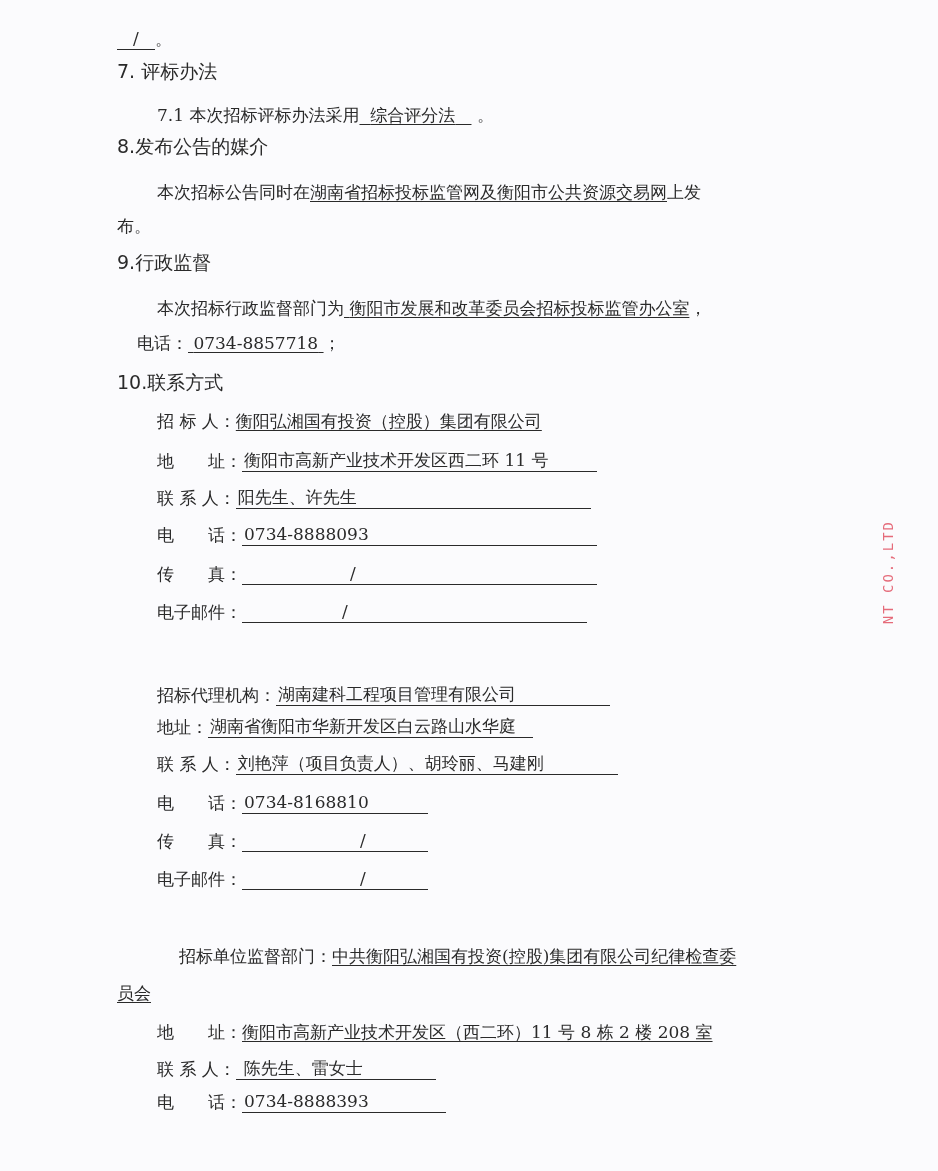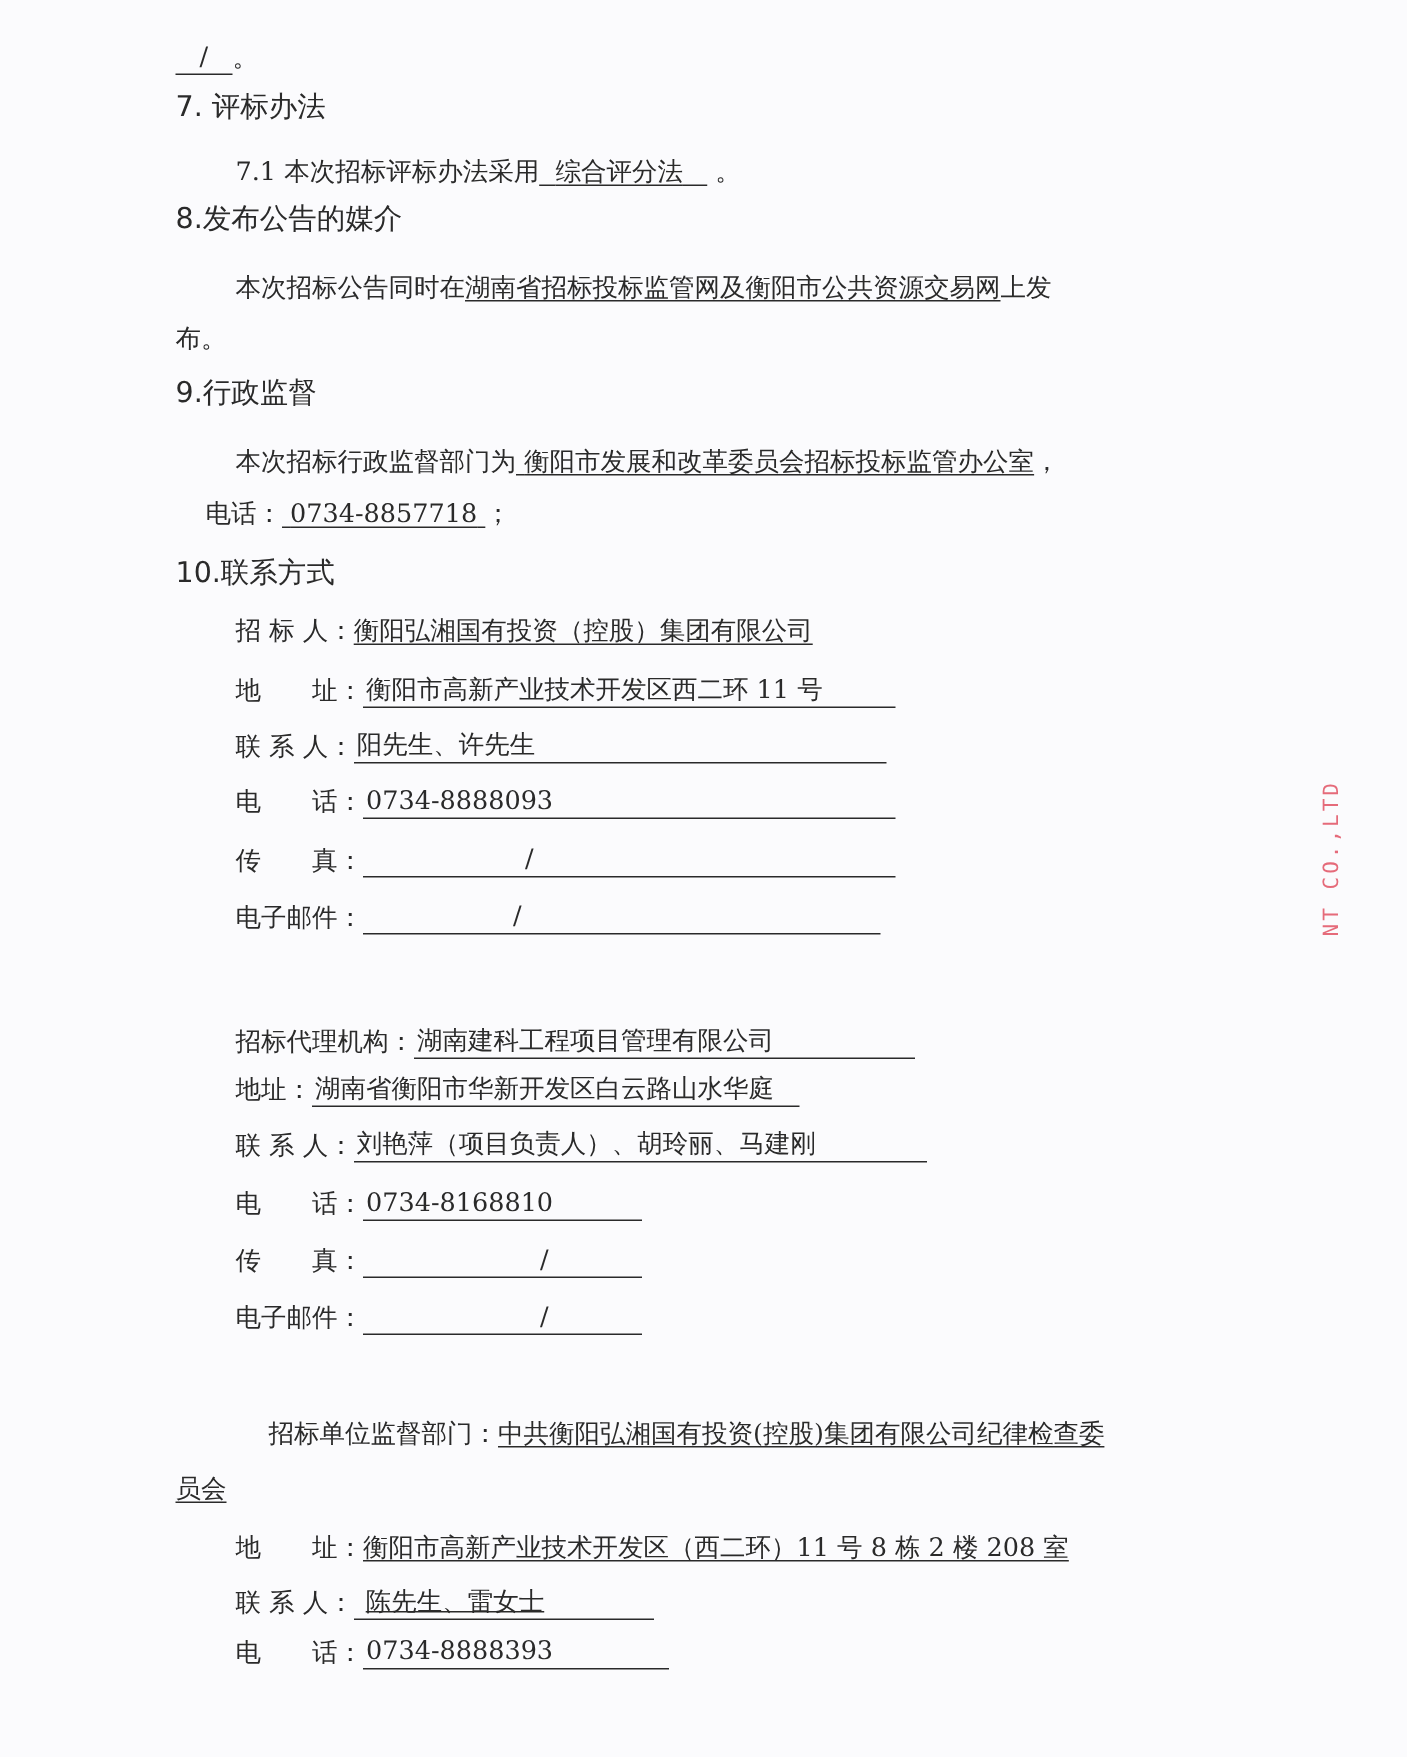--- a/index.html
+++ b/index.html
@@ -101,21 +101,21 @@
   <div class="ln" style="left:157px;top:945px;margin-left:22px;">
     <span>招标单位监督部门：</span><span class="u">中共衡阳弘湘国有投资(控股)集团有限公司纪律检查委</span>
   </div>
   <div class="ln" style="left:117px;top:982px;">
     <span class="u">员会</span>
   </div>
   <div class="ln" style="left:157px;top:1021px;">
     <span>地　　址：</span><span class="u">衡阳市高新产业技术开发区（西二环）11 号 8 栋 2 楼 208 室</span>
   </div>
   <div class="ln" style="left:157px;top:1058px;">
-    <span>联 系 人：</span><span class="blank" style="width:200px;"><span class="val" style="left:8px;text-decoration:underline;">陈先生、雷女士</span></span>
+    <span>联 系 人：</span><span class="blank" style="width:200px;"><span class="val" style="left:8px;">陈先生、雷女士</span></span>
   </div>
   <div class="ln" style="left:157px;top:1091px;">
     <span>电　　话：</span><span class="blank" style="width:204px;"><span class="val">0734-8888393</span></span>
   </div>
 
   <div class="seal"></div>
   <div class="seal-text">NT CO.,LTD</div>
 </div>
 
 </body></html>

